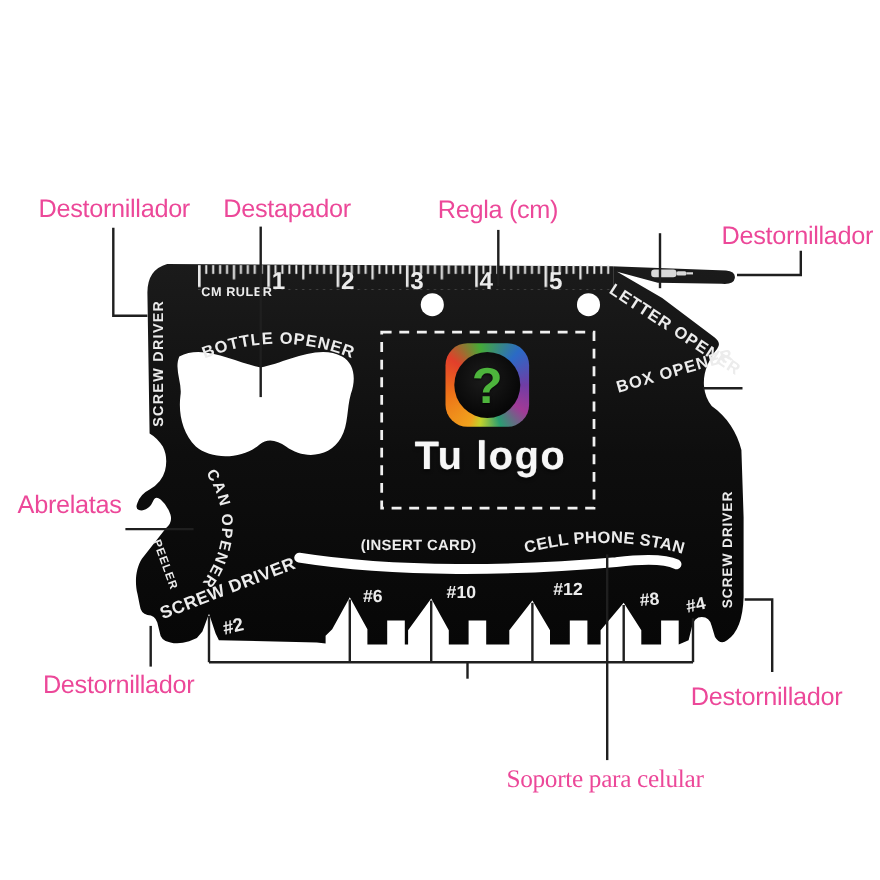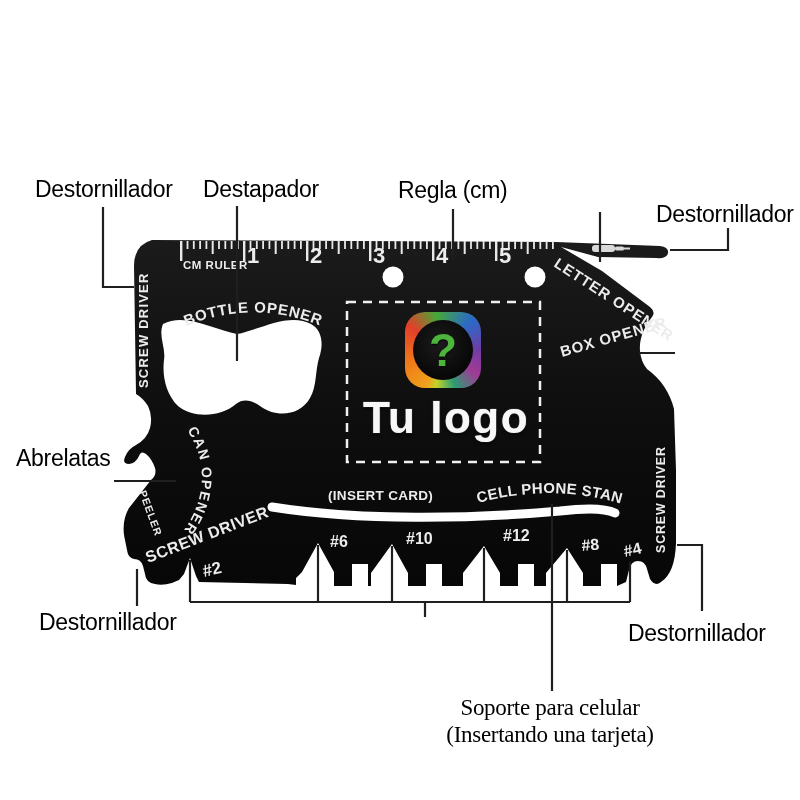--- a/index.html
+++ b/index.html
@@ -1,31 +1,31 @@
 <!DOCTYPE html>
 <html><head>
 <meta charset="utf-8">
 <style>
   html,body{margin:0;padding:0;background:#ffffff;}
   #stage{position:relative;width:800px;height:800px;background:#ffffff;overflow:hidden;
          font-family:"Liberation Sans", sans-serif;}
   #toolsvg{position:absolute;left:0;top:0;width:800px;height:800px;}
-  .lbl{position:absolute;color:#000000;font-size:23px;font-weight:500;letter-spacing:-0.3px;white-space:nowrap;}
+  .lbl{position:absolute;color:#ec4899;font-size:23px;font-weight:500;letter-spacing:-0.3px;white-space:nowrap;}
   .lbl-center{text-align:center;white-space:normal;font-family:Liberation Serif, serif;}
   .print{fill:#ececec;font-weight:bold;}
   .leader{stroke:#1f1f1f;stroke-width:2.2;fill:none;}
   #logo-badge{position:absolute;left:405px;top:312px;width:76px;height:76px;border-radius:20px;
      background:conic-gradient(from 205deg,#f0a21d,#ee7418 14%,#e23f2b 28%,#45aa37 40%,#2b6ac6 55%,#6f3da5 68%,#a13a96 78%,#2a9d72 88%,#c3d22b 96%,#f0a21d);
      display:flex;align-items:center;justify-content:center;}
   #logo-core{position:absolute;left:8px;top:8px;width:60px;height:60px;border-radius:50%;
      background:radial-gradient(circle at 45% 40%, #1c1c1c, #070707 70%);}
   #logo-q{position:relative;color:#4db43c;font-size:46px;font-weight:bold;line-height:1;
      text-shadow:0 1px 2px rgba(0,0,0,.8);}
   #tu-logo{position:absolute;left:356px;top:393px;width:180px;text-align:center;color:#f7f7f7;
-     font-size:44px;font-weight:bold;letter-spacing:1.5px;text-shadow:0 2px 3px rgba(0,0,0,.65), 0 0 1px #fff;}
+     font-size:36px;font-weight:bold;letter-spacing:1.5px;text-shadow:0 2px 3px rgba(0,0,0,.65), 0 0 1px #fff;}
   .soporte-line{line-height:1.18;}
 </style>
 </head>
 <body>
 
 <div id="stage">
 
 <svg id="toolsvg" viewBox="0 0 800 800">
   <defs>
     <linearGradient id="cardfill" x1="0" y1="0" x2="0" y2="1">
@@ -143,16 +143,15 @@
 
 <div class="lbl" style="left:35px;top:176px">Destornillador</div>
 <div class="lbl" style="left:398px;top:177px">Regla (cm)</div>
 <div class="lbl" style="left:203px;top:176px">Destapador</div>
 <div class="lbl" style="left:656px;top:201px">Destornillador</div>
 <div class="lbl" style="left:16px;top:445px">Abrelatas</div>
 <div class="lbl" style="left:39px;top:609px">Destornillador</div>
 <div class="lbl" style="left:628px;top:620px">Destornillador</div>
 <div class="lbl lbl-center" style="left:395px;top:694px;width:310px">
   <div class="soporte-line">Soporte para celular</div>
-  <div class="soporte-line">(Insertando una tarjeta)</div>
 </div>
 
 </div>
 
 </body></html>

